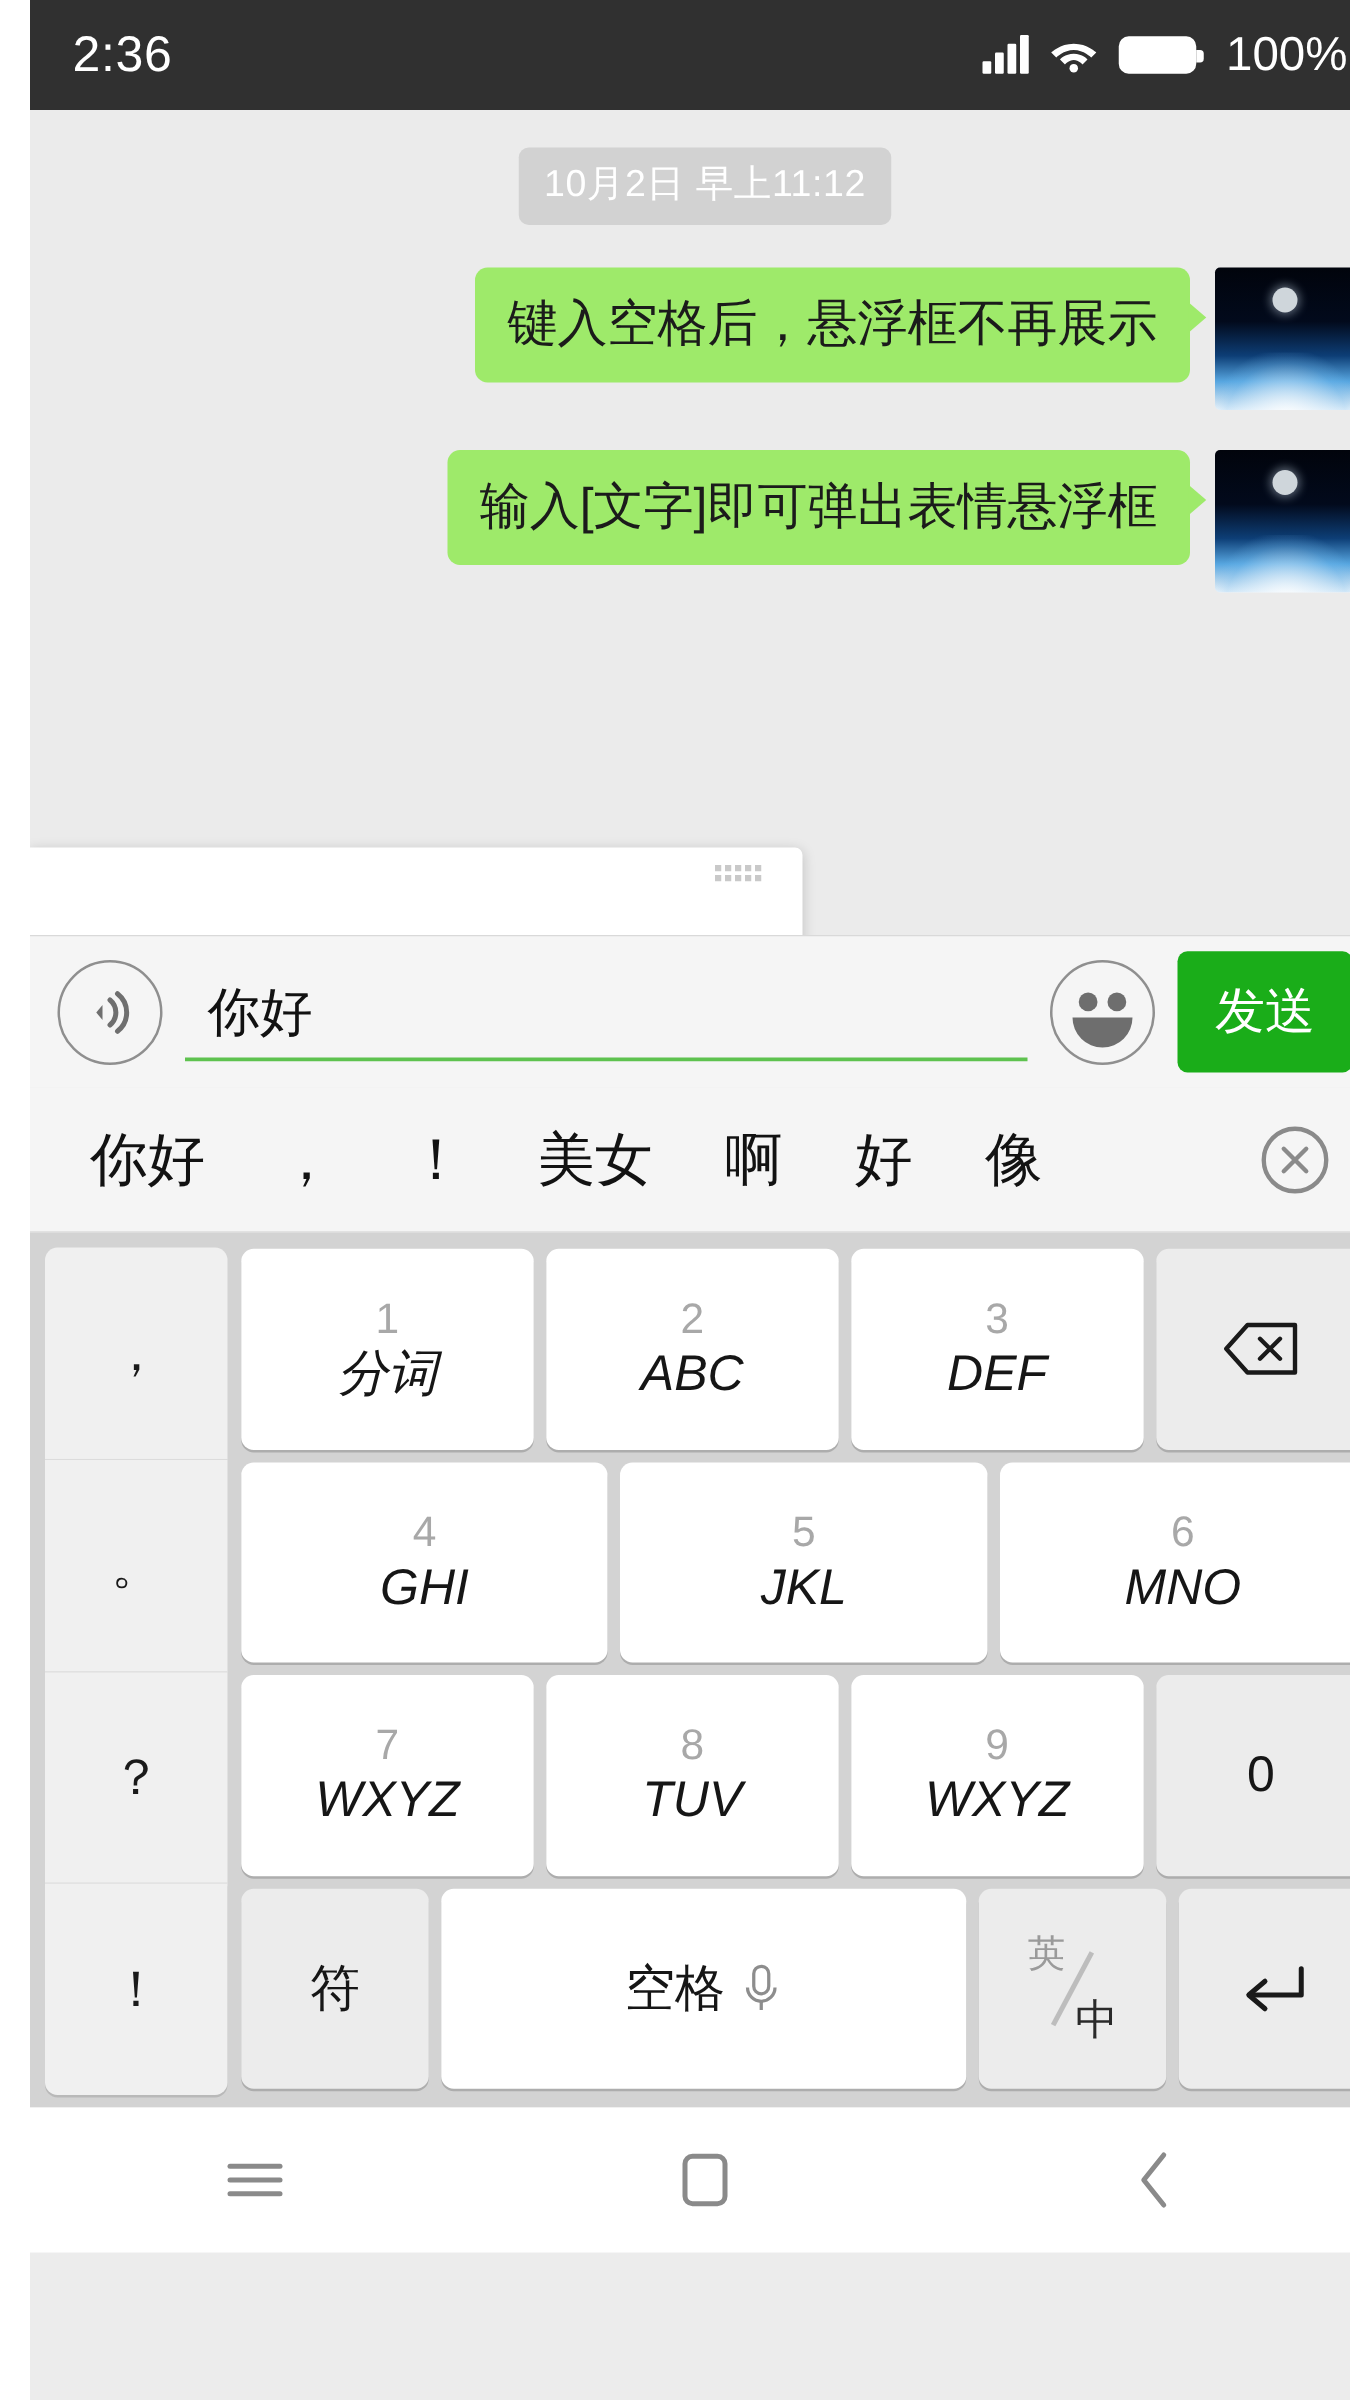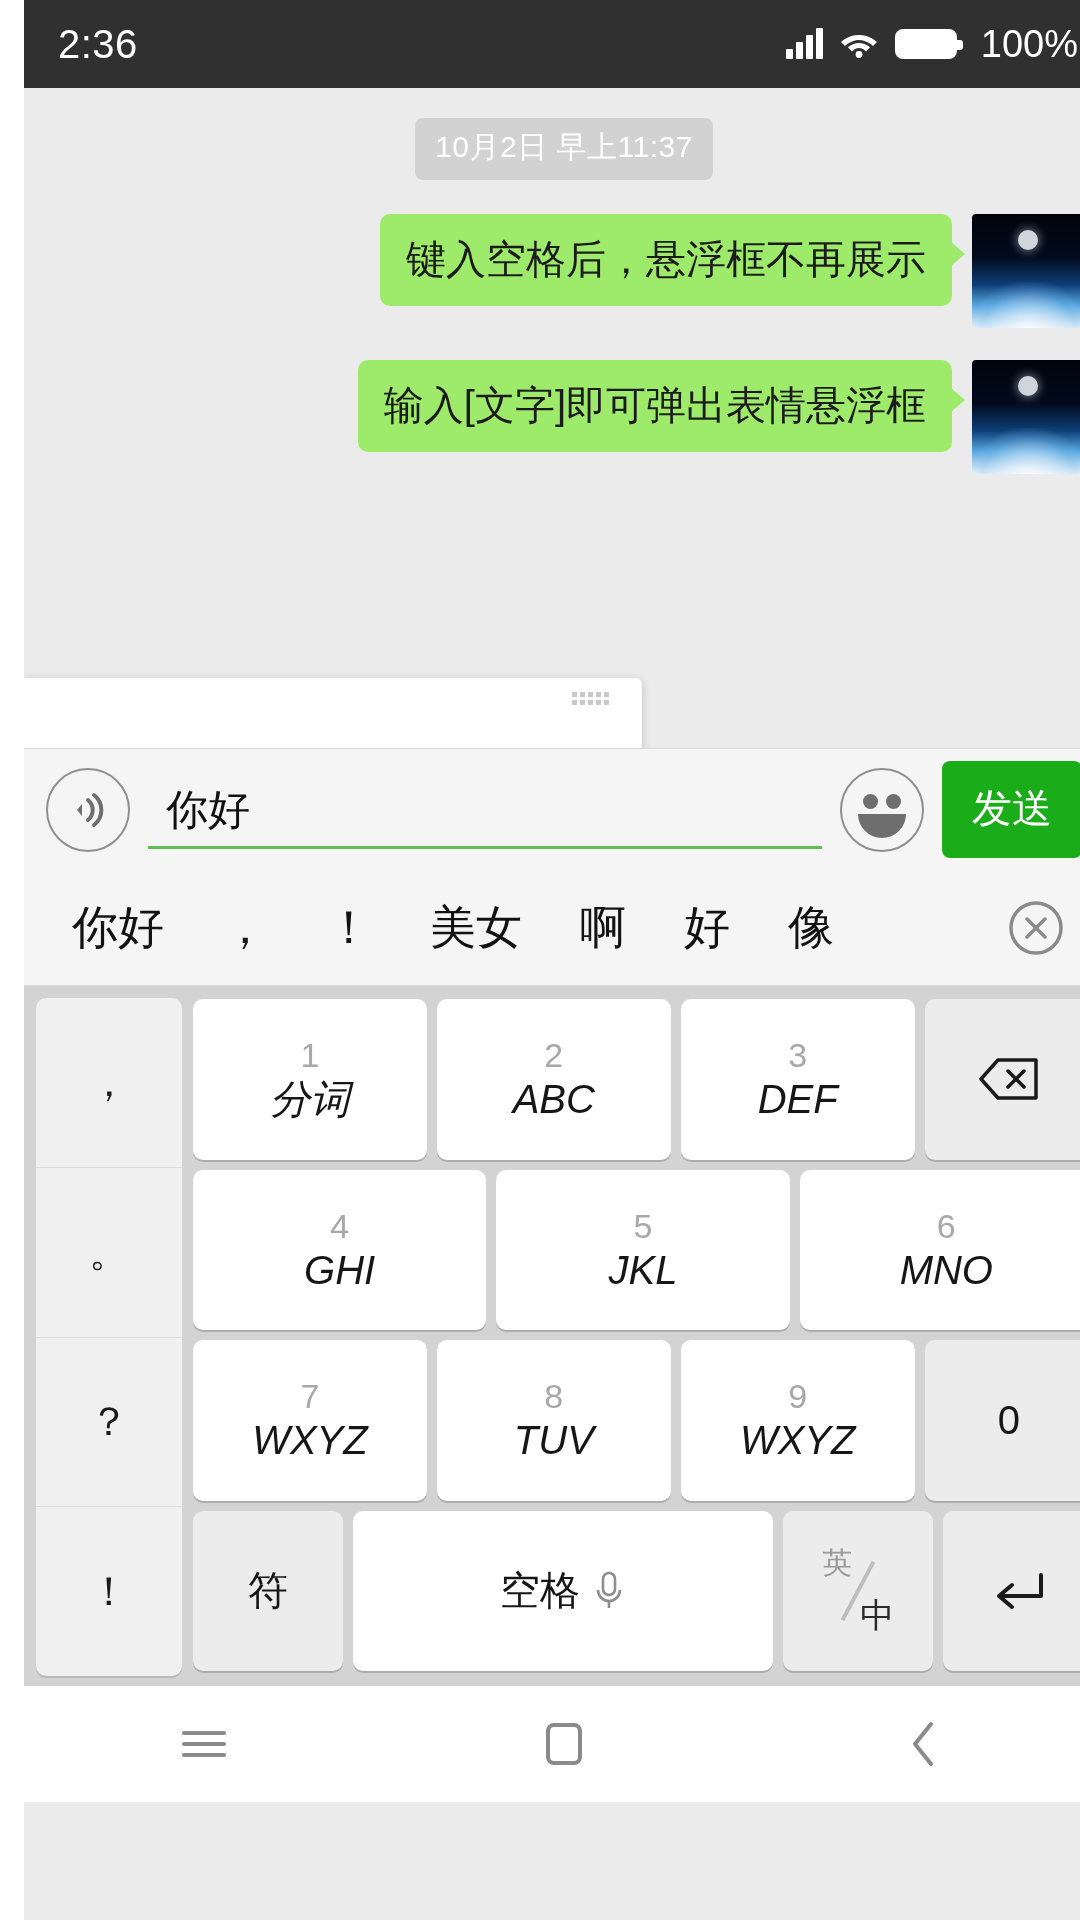--- a/index.html
+++ b/index.html
@@ -195,21 +195,21 @@
         </svg>
       </div>
       <div class="battery"></div>
       <div class="battery-pct">100%</div>
     </div>
   </div>
 
 
   <div class="chat">
     <div class="daystamp-row">
-      <div class="daystamp">10月2日 早上11:37</div>
+      <div class="daystamp">10月2日 早上11:12</div>
     </div>
 
     <div class="msg-row">
       <div class="bubble">键入空格后，悬浮框不再展示</div>
       <div class="avatar">
         <div class="moon"></div>
         <div class="haze"></div>
       </div>
     </div>
 

